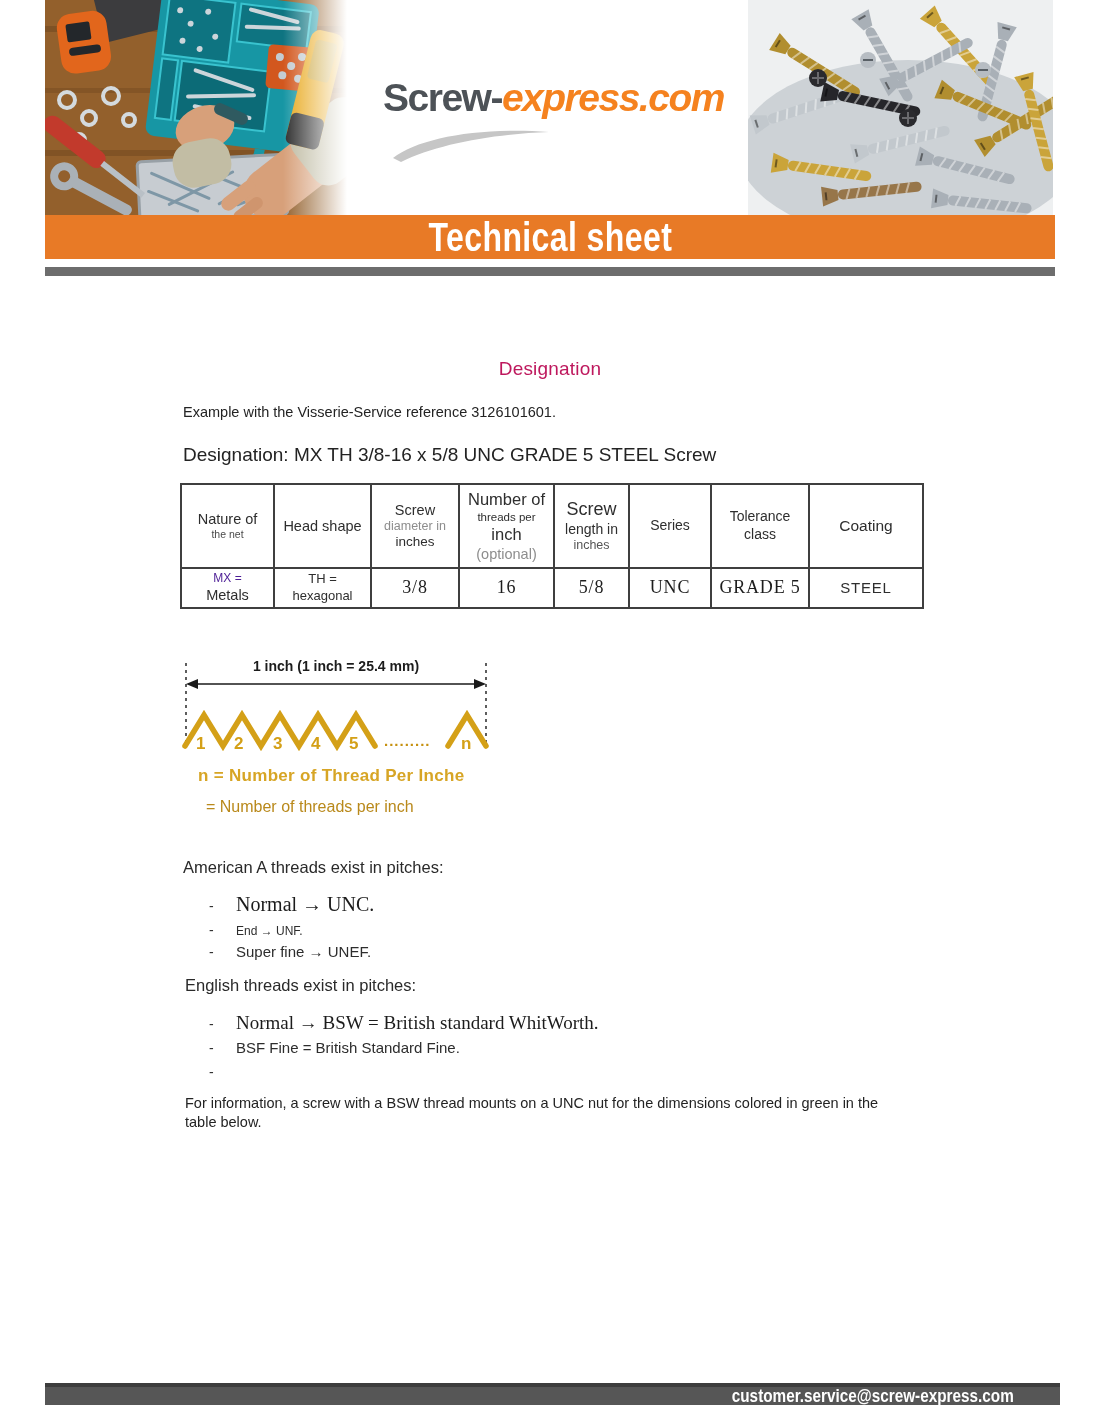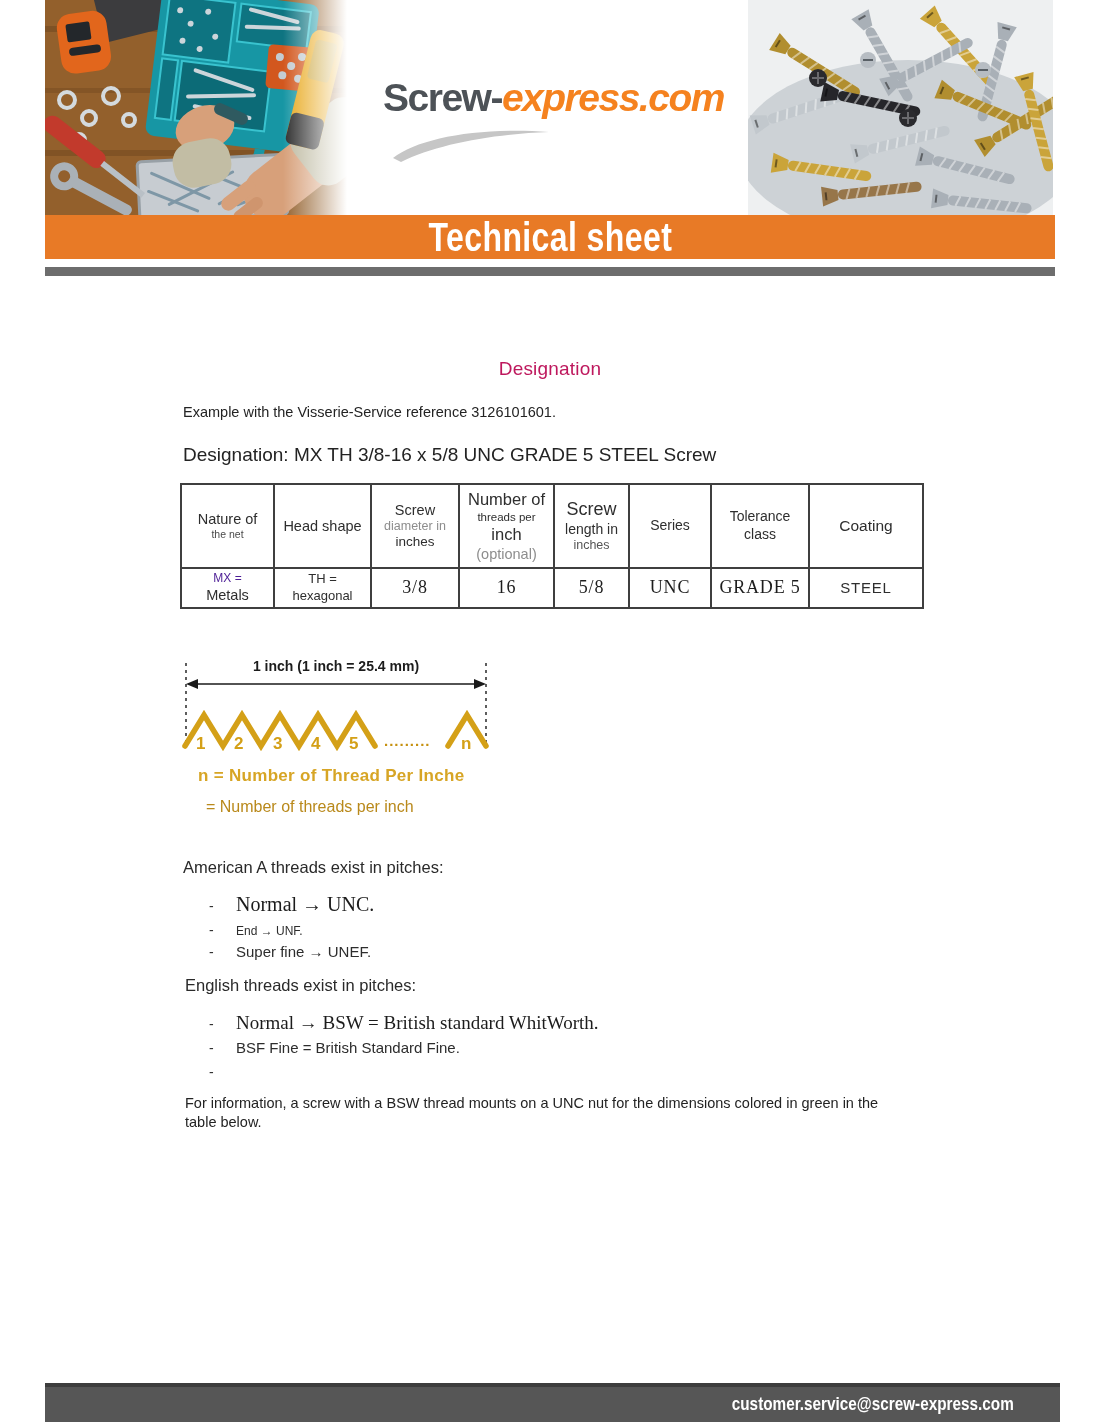--- a/index.html
+++ b/index.html
@@ -60,21 +60,21 @@
   .li { display:flex; align-items:baseline; }
   .dash { width:27px; font-size:14px; color:#333; flex:0 0 27px; }
   .t-serif { font-family:"Liberation Serif", serif; font-size:20px; color:#1c1c1c; }
   .t-sans-sm { font-size:12px; color:#2d2d2d; }
   .t-sans-md { font-size:15px; color:#2d2d2d; }
   .mb6 { margin-bottom:6px; } .mb4 { margin-bottom:5px; } .mb8 { margin-bottom:8px; }
   .p-info { position:absolute; left:185px; top:1094px; width:700px; font-size:14.5px;
             line-height:1.3; color:#232323; }
 
   
-  .footer { position:absolute; left:45px; top:1383px; width:1015px; height:39px;
+  .footer { position:absolute; left:45px; top:1383px; width:1015px; height:22px;
             background:#565656; border-top:4px solid #3d3d3d;
             display:flex; align-items:center; justify-content:flex-end; padding-right:46px; }
   .footer-text { color:#fff; font-size:18px; font-weight:700; transform:scaleX(0.85);
                  transform-origin:right center; white-space:nowrap; }
 </style>
 </head>
 <body>
 
 <div class="photo" style="left:45px; width:302px;">
   <svg width="302" height="215" viewBox="0 0 302 215">

